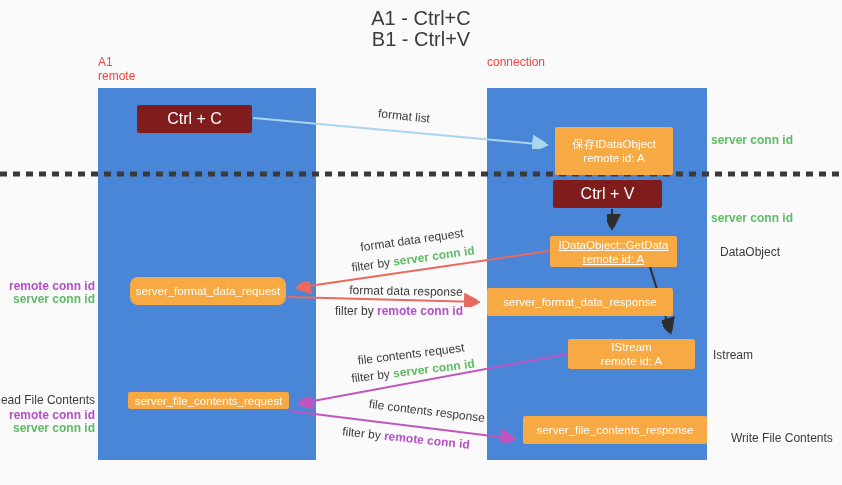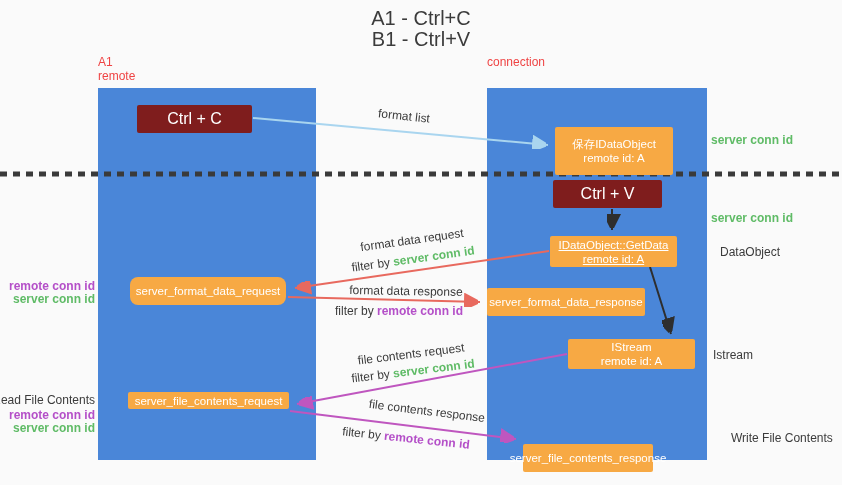--- a/index.html
+++ b/index.html
@@ -104,34 +104,34 @@
 
   <div class="box box-orange" style="left:550px;top:236px;width:127px;height:31px;text-decoration:underline;">
     <span>IDataObject::GetData</span>
     <span>remote id: A</span>
   </div>
 
   <div class="box box-orange" style="left:130px;top:277px;width:156px;height:28px;border-radius:8px;">
     <span>server_format_data_request</span>
   </div>
 
-  <div class="box box-orange" style="left:487px;top:288px;width:158px;height:28px;">
+  <div class="box box-orange" style="left:487px;top:288px;width:186px;height:28px;">
     <span>server_format_data_response</span>
   </div>
 
   <div class="box box-orange" style="left:568px;top:339px;width:127px;height:30px;">
     <span>IStream</span>
     <span>remote id: A</span>
   </div>
 
   <div class="box box-orange" style="left:128px;top:392px;width:161px;height:17px;">
     <span>server_file_contents_request</span>
   </div>
 
-  <div class="box box-orange" style="left:523px;top:444px;width:130px;height:28px;">
+  <div class="box box-orange" style="left:523px;top:416px;width:184px;height:28px;">
     <span>server_file_contents_response</span>
   </div>
 
   <div class="flabel" style="left:364px;top:109px;width:80px;transform:rotate(6deg);">format list</div>
 
   <div class="flabel" style="left:347px;top:233px;width:130px;transform:rotate(-8deg);">format data request</div>
 
   <div class="flabel" style="left:343px;top:252px;width:140px;transform:rotate(-8deg);">
     <span>filter by </span><span class="green-id">server conn id</span>
   </div>

